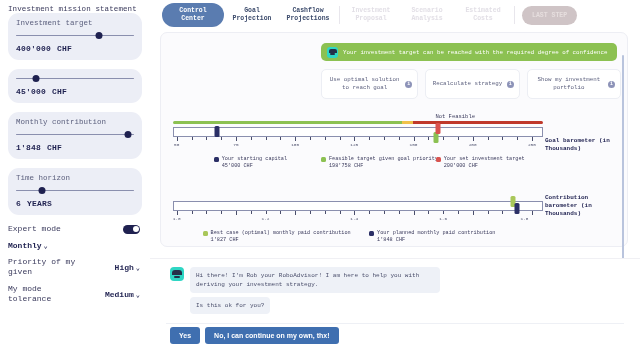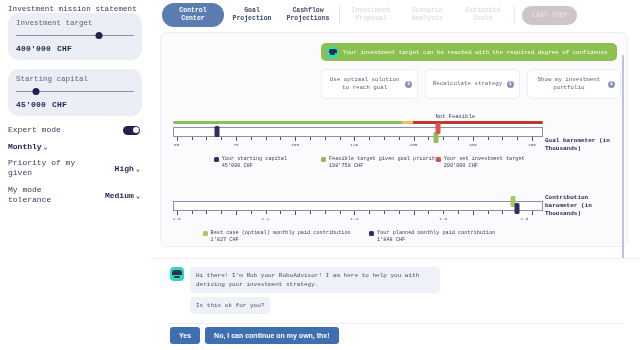--- a/index.html
+++ b/index.html
@@ -113,31 +113,50 @@
       <div class="track">
         <div class="line"></div>
         <div class="knob" style="left:70%"></div>
       </div>
       <div class="slider-value">
         <span>400'000</span><span class="unit">CHF</span>
       </div>
     </div>
 
     <div class="slider-card">
-      <div class="slider-label">Starting capital</div>
       <div class="track">
         <div class="line"></div>
         <div class="knob" style="left:17%"></div>
       </div>
       <div class="slider-value">
         <span>45'000</span><span class="unit">CHF</span>
       </div>
     </div>
 
-
+    <div class="slider-card">
+      <div class="slider-label">Monthly contribution</div>
+      <div class="track">
+        <div class="line"></div>
+        <div class="knob" style="left:95%"></div>
+      </div>
+      <div class="slider-value">
+        <span>1'848</span><span class="unit">CHF</span>
+      </div>
+    </div>
+
+    <div class="slider-card">
+      <div class="slider-label">Time horizon</div>
+      <div class="track">
+        <div class="line"></div>
+        <div class="knob" style="left:22%"></div>
+      </div>
+      <div class="slider-value">
+        <span>6</span><span class="unit">YEARS</span>
+      </div>
+    </div>
 
     <div class="opt-row">
       <div class="opt-label">Expert mode</div>
       <div class="toggle"></div>
     </div>
     <div class="opt-row">
       <div class="dropdown"><span>Monthly</span><span class="caret">⌄</span></div>
     </div>
     <div class="opt-row">
       <div class="opt-label">Priority of my given</div>

